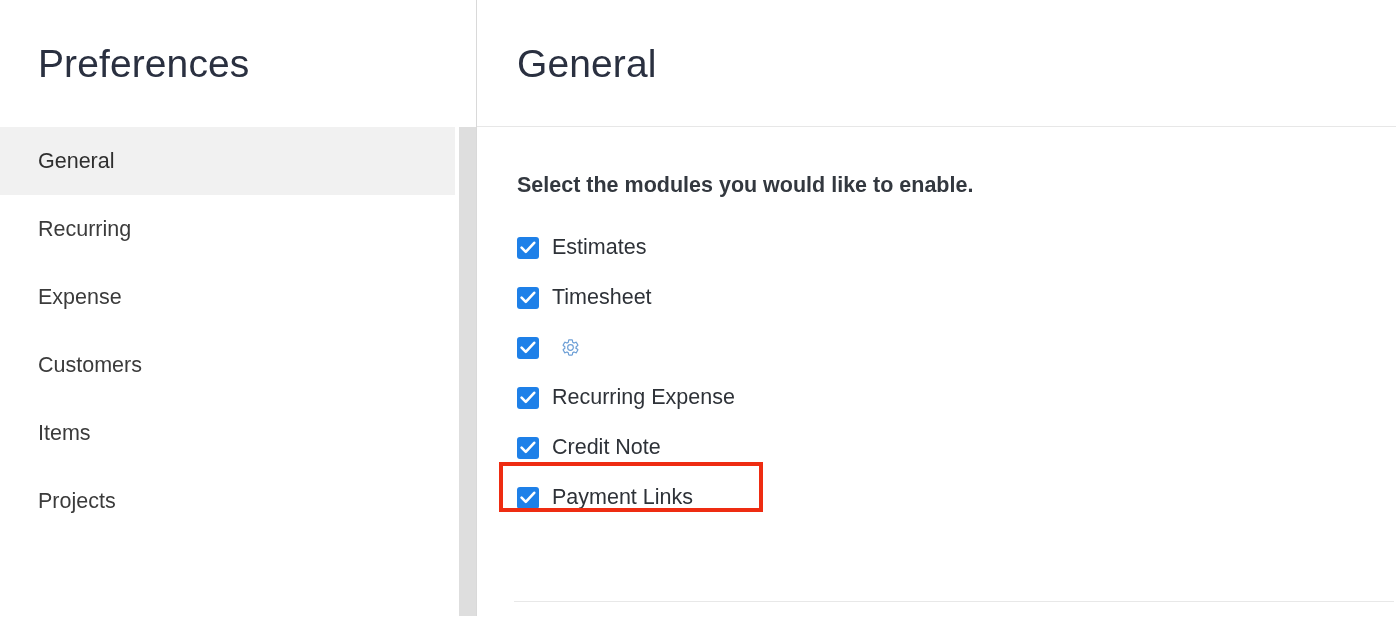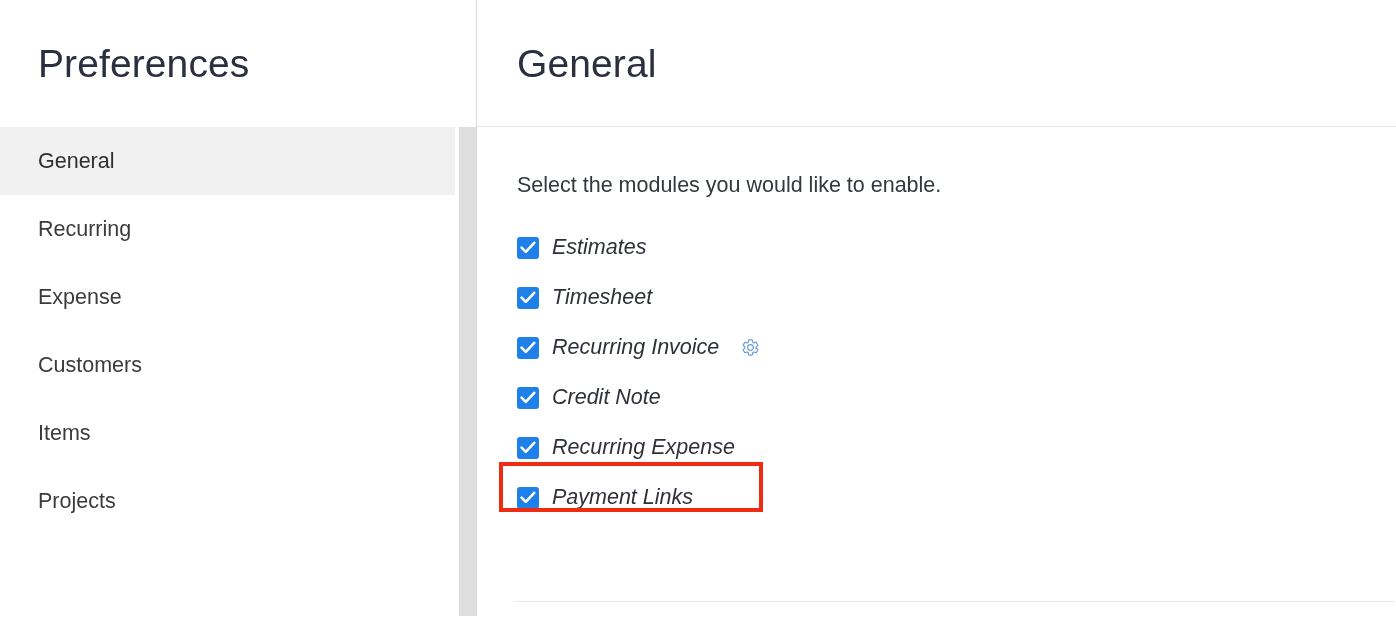--- a/index.html
+++ b/index.html
@@ -122,29 +122,28 @@
     padding-left: 40px;
   }
 
   #content-body {
     padding: 48px 0 0 40px;
   }
 
   .section-desc {
     font-size: 21.5px;
     color: #33383f;
-    font-weight: 400;
+    font-weight: 700;
     line-height: 1;
     margin-bottom: 26px;
     white-space: nowrap;
   }
 
   #module-list {
     position: relative;
-    font-style: italic;
   }
 
   .module-row {
     height: 50px;
     display: flex;
     align-items: center;
     position: relative;
   }
 
   .cb {
@@ -269,43 +268,42 @@
               </svg>
             </span>
             <span class="module-label">Timesheet</span>
           </div>
           <div class="module-row">
             <span class="cb" style="background: rgb(30, 128, 232);">
               <svg width="16" height="14" viewBox="0 0 16 14">
                 <path d="M1.6 6.6 L5.8 10.8 L14.2 1.8" stroke="#ffffff" stroke-width="2.6" fill="none" stroke-linecap="round" stroke-linejoin="round"></path>
               </svg>
             </span>
-            <span class="module-label">Recurring Invoice</span>
             <span class="gear">
               <svg width="19" height="19" viewBox="0 0 24 24">
                 <path d="M19.14 12.94a7.4 7.4 0 0 0 .05-.94 7.4 7.4 0 0 0-.05-.94l2.03-1.58a.48.48 0 0 0 .12-.61l-1.92-3.32a.48.48 0 0 0-.59-.22l-2.39.96a7.03 7.03 0 0 0-1.62-.94l-.36-2.54a.47.47 0 0 0-.47-.41h-3.84a.47.47 0 0 0-.47.41l-.36 2.54c-.59.24-1.13.56-1.62.94l-2.39-.96a.48.48 0 0 0-.59.22L2.74 8.87a.48.48 0 0 0 .12.61l2.03 1.58a7.4 7.4 0 0 0 0 1.88l-2.03 1.58a.48.48 0 0 0-.12.61l1.92 3.32c.12.22.38.3.59.22l2.39-.96c.5.38 1.03.7 1.62.94l.36 2.54c.04.24.24.41.47.41h3.84c.23 0 .43-.17.47-.41l.36-2.54c.59-.24 1.13-.56 1.62-.94l2.39.96c.22.08.47 0 .59-.22l1.92-3.32a.48.48 0 0 0-.12-.61l-2.03-1.58zM12 15.6A3.6 3.6 0 1 1 12 8.4a3.6 3.6 0 0 1 0 7.2z" fill="none" stroke="#6d9fd6" stroke-width="1.5"></path>
               </svg>
             </span>
           </div>
           <div class="module-row">
             <span class="cb" style="background: rgb(30, 128, 232);">
               <svg width="16" height="14" viewBox="0 0 16 14">
                 <path d="M1.6 6.6 L5.8 10.8 L14.2 1.8" stroke="#ffffff" stroke-width="2.6" fill="none" stroke-linecap="round" stroke-linejoin="round"></path>
               </svg>
             </span>
+            <span class="module-label">Recurring Expense</span>
+          </div>
+          <div class="module-row">
+            <span class="cb" style="background: rgb(30, 128, 232);">
+              <svg width="16" height="14" viewBox="0 0 16 14">
+                <path d="M1.6 6.6 L5.8 10.8 L14.2 1.8" stroke="#ffffff" stroke-width="2.6" fill="none" stroke-linecap="round" stroke-linejoin="round"></path>
+              </svg>
+            </span>
             <span class="module-label">Credit Note</span>
           </div>
-          <div class="module-row">
-            <span class="cb" style="background: rgb(30, 128, 232);">
-              <svg width="16" height="14" viewBox="0 0 16 14">
-                <path d="M1.6 6.6 L5.8 10.8 L14.2 1.8" stroke="#ffffff" stroke-width="2.6" fill="none" stroke-linecap="round" stroke-linejoin="round"></path>
-              </svg>
-            </span>
-            <span class="module-label">Recurring Expense</span>
-          </div>
           <div class="module-row highlighted">
             <span class="cb" style="background: rgb(30, 128, 232);">
               <svg width="16" height="14" viewBox="0 0 16 14">
                 <path d="M1.6 6.6 L5.8 10.8 L14.2 1.8" stroke="#ffffff" stroke-width="2.6" fill="none" stroke-linecap="round" stroke-linejoin="round"></path>
               </svg>
             </span>
             <span class="module-label">Payment Links</span>
           </div>
         </div>
     </div>

